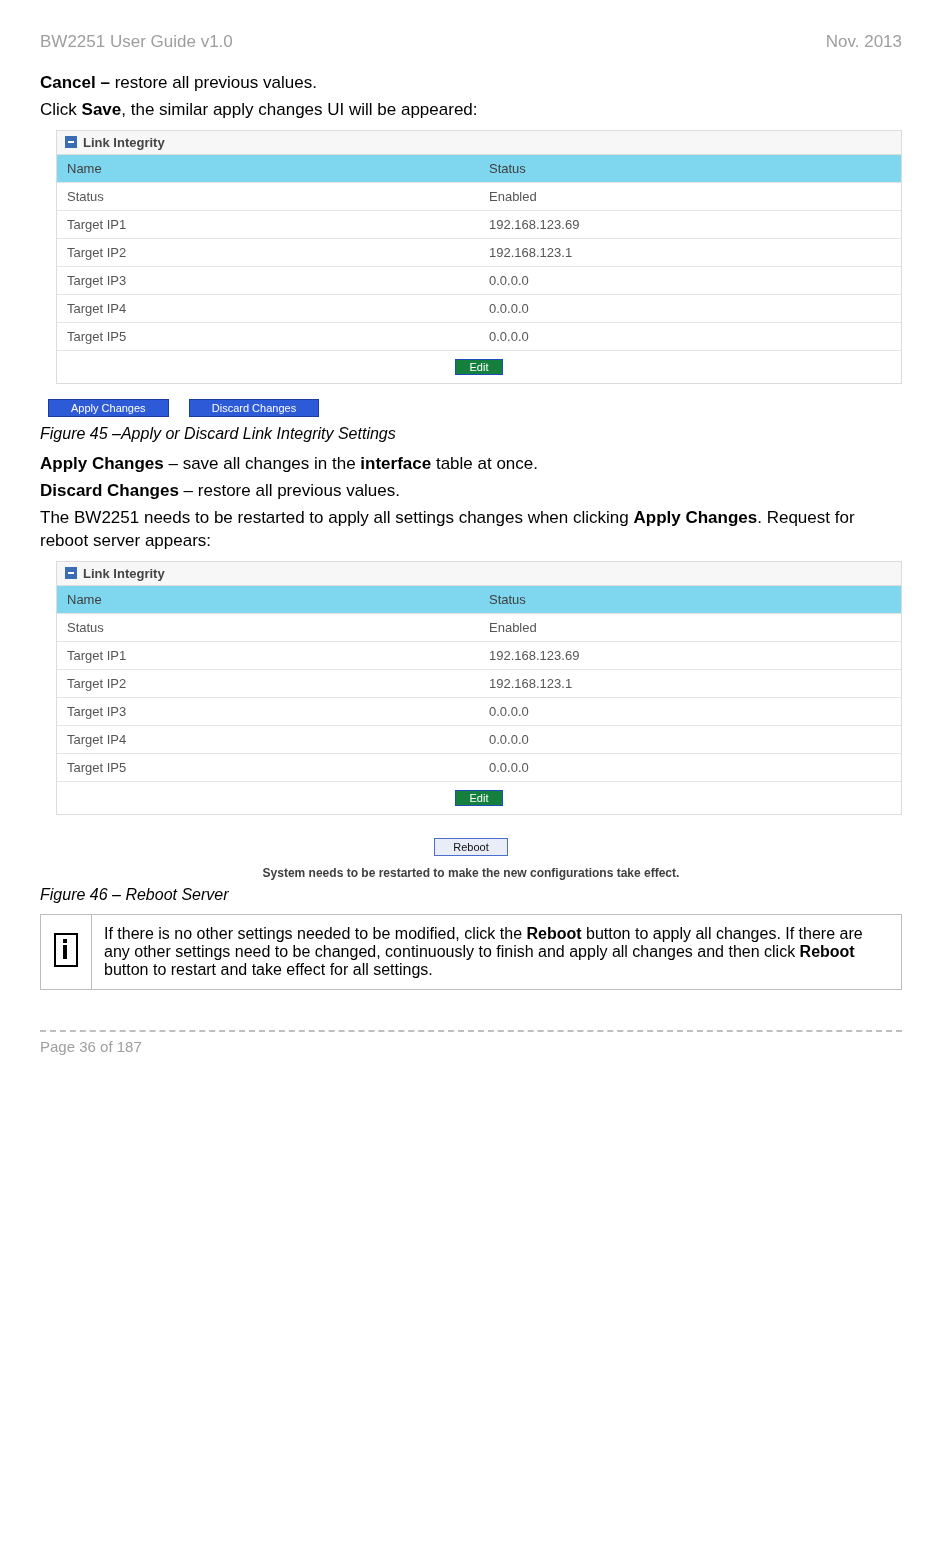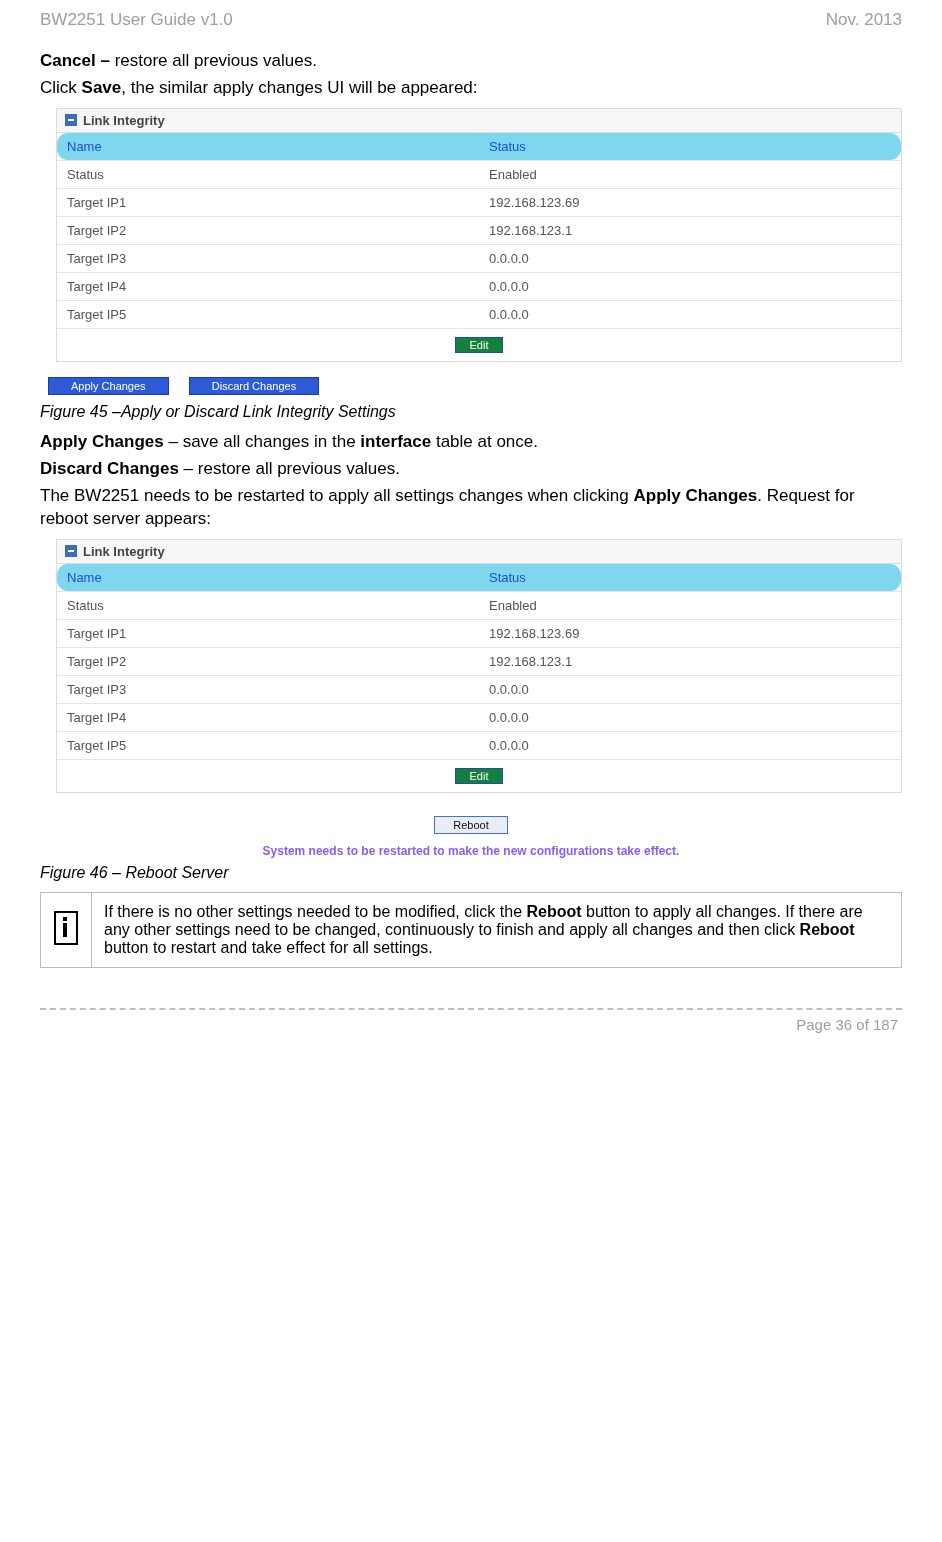--- a/index.html
+++ b/index.html
@@ -6,21 +6,21 @@
     margin: 0;
     padding: 0;
     font-family: Arial, Helvetica, sans-serif;
     background: #fff;
     color: #000;
     font-size: 15px;
   }
   .page {
     width: 942px;
     box-sizing: border-box;
-    padding: 10px 40px 10px 40px;
+    padding: 32px 40px 10px 40px;
     position: relative;
   }
   .hdr {
     display: flex;
     justify-content: space-between;
     color: #9e9e9e;
     font-size: 17px;
     margin-bottom: 20px;
   }
   .body-text {
@@ -55,22 +55,21 @@
     background: #3b6db5;
     display: inline-block;
     position: relative;
   }
   .sq-icon::after{
     content:""; position:absolute; left:3px; top:5px; width:6px; height:2px; background:#fff;
   }
   .panel-head-row {
     display: flex;
     background: #7fd6ef;
-    color: #1d4ed8;
-    border-radius: 11px;
+    color: #404040;
   }
   .panel-head-row > div {
     flex: 1;
     padding: 6px 10px;
   }
   .panel-row {
     display: flex;
     border-top: 1px solid #e5e5e5;
   }
   .panel-row > div {
@@ -113,21 +112,21 @@
     text-align: left;
     margin: 14px 0 8px 0;
   }
   .apply-bar .btn-blue { margin: 0 8px; padding: 2px 22px; }
   .reboot-bar {
     text-align: center;
     margin: 22px 0 6px 0;
   }
   .restart-note {
     text-align: center;
-    color: #8b5cf6;
+    color: #404040;
     font-size: 12px;
     margin: 10px 0 6px 0;
     font-weight: bold;
   }
   table.info-box {
     border-collapse: collapse;
     width: 100%;
     margin: 6px 0 14px 0;
   }
   table.info-box td {
@@ -154,21 +153,21 @@
     content:""; position:absolute; left:10px; top:13px; width:5px; height:18px; background:#000;
   }
   .i-icon.small{ width:20px; height:30px; border-width:2px;}
   .i-icon.small::before{ left:7px; top:4px; width:4px; height:4px;}
   .i-icon.small::after{ left:7px; top:10px; width:4px; height:14px;}
   .dash-sep{
     border:none; border-top:2px dashed #bfbfbf;
     margin: 40px 0 6px 0;
   }
   .footer{
-    text-align:right; color:#9e9e9e; font-size:15px;
+    color:#9e9e9e; font-size:15px;
     padding-right:4px;
   }
 </style>
 </head>
 <body>
 <div class="page">
 
 <div class="hdr">
   <span>BW2251 User Guide v1.0</span>
   <span>Nov.  2013</span>

